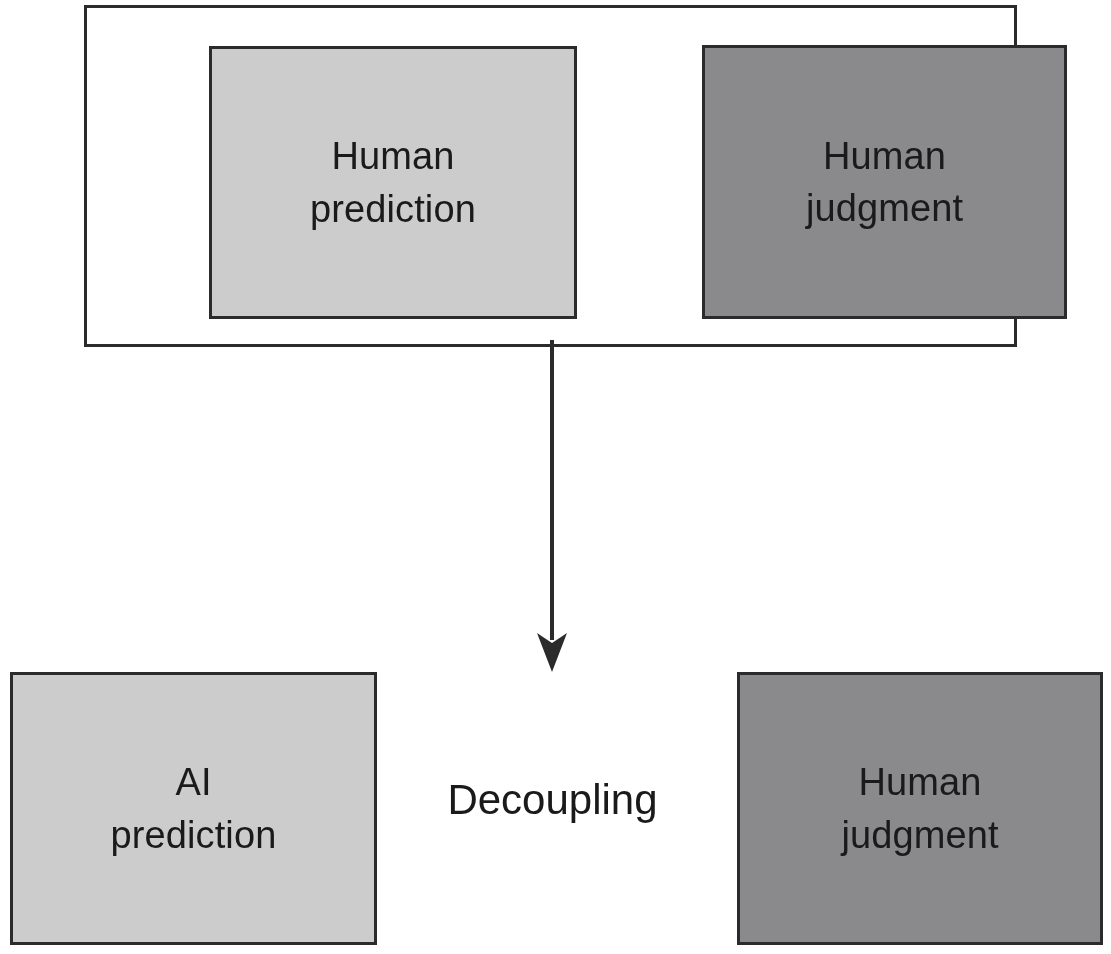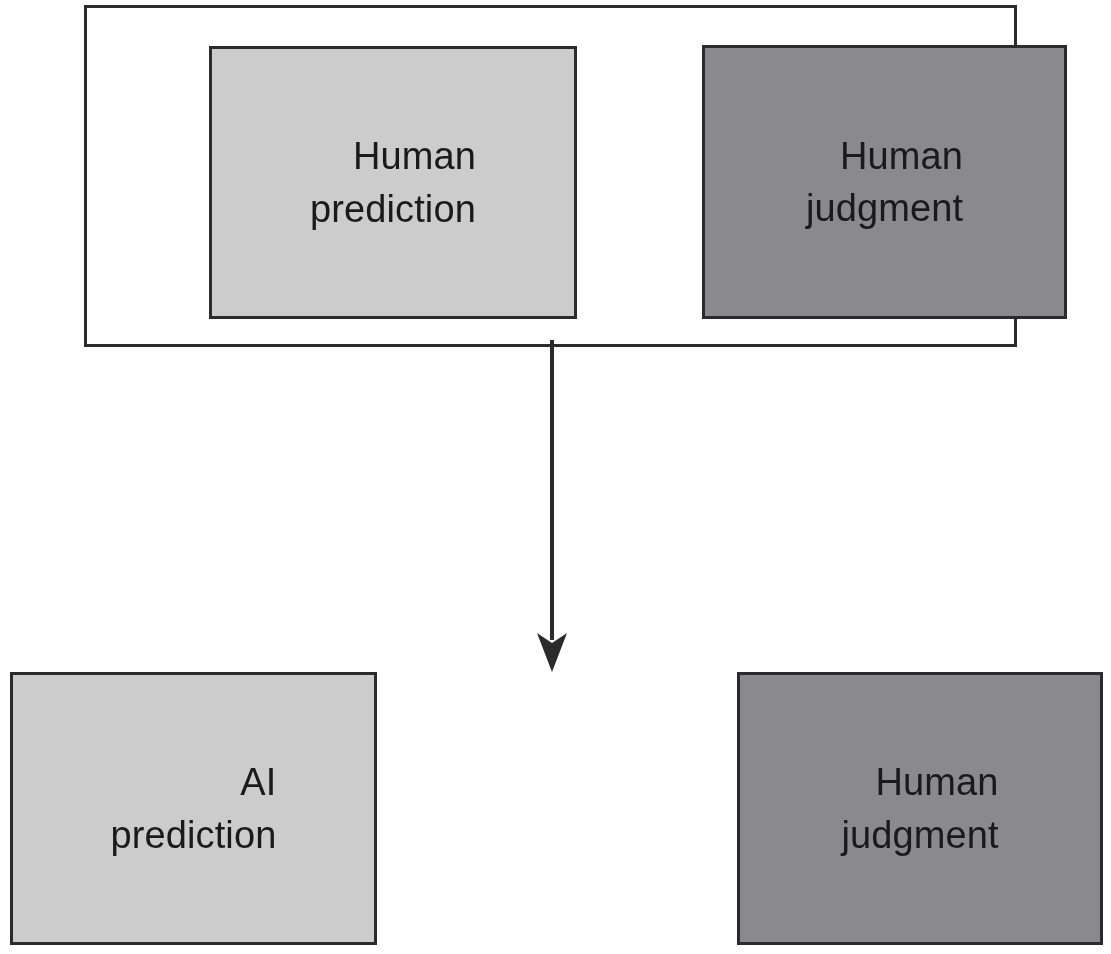--- a/index.html
+++ b/index.html
@@ -46,21 +46,20 @@
     justify-content: center;
     text-align: center;
   }
   .node .node-label {
     color: #1a1a1a;
     font-size: 38px;
     line-height: 1.38;
     letter-spacing: 0.1px;
     white-space: pre-line;
     padding: 0 6px;
-    text-align: right;
   }
 
   .fill-light { background: #cccccc; }
   .fill-dark  { background: #8a8a8c; }
 
   
   #node-human-prediction-top {
     left: 122px;
     top: 38px;
     width: 368px;
@@ -127,20 +126,21 @@
       <span class="node-label">Human
 judgment</span>
     </div>
   </div>
 
   <svg id="decoupling-arrow" viewBox="0 0 70 340" width="70" height="340">
     <line x1="32" y1="0" x2="32" y2="300" stroke="#2b2b2b" stroke-width="4"></line>
     <path d="M 32 332 L 17 293 L 32 303 L 47 293 Z" fill="#2b2b2b"></path>
   </svg>
 
+  <div id="decoupling-caption">Decoupling</div>
 
   <div class="node fill-light" id="node-ai-prediction">
     <span class="node-label">AI
 prediction</span>
   </div>
 
   <div class="node fill-dark" id="node-human-judgment-bottom">
     <span class="node-label">Human
 judgment</span>
   </div>

